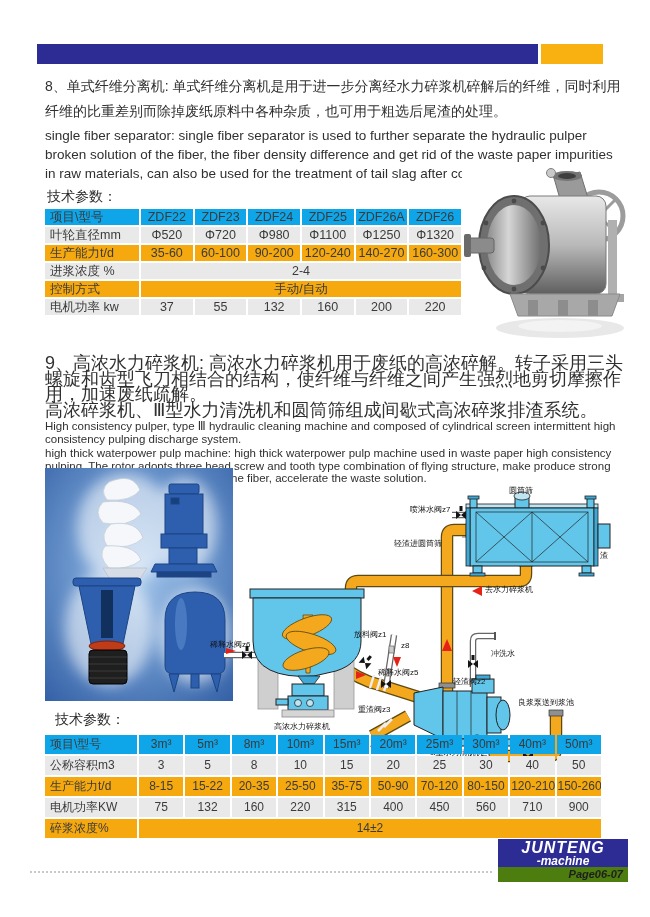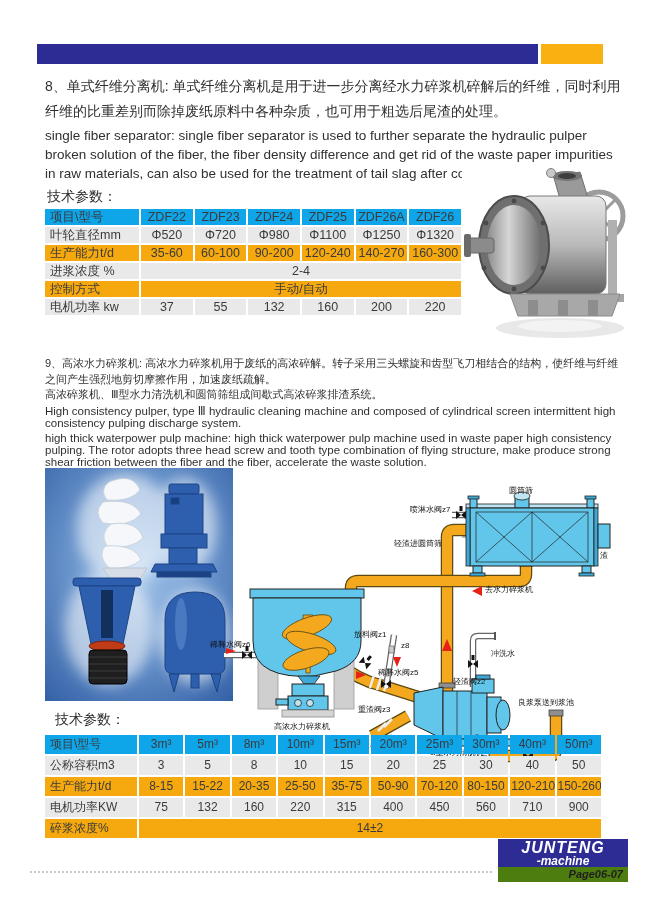--- a/index.html
+++ b/index.html
@@ -16,21 +16,21 @@
 
   
   .sec8 { left:45px; top:74px; width:576px; }
   .sec8 .zh { font-size:14px; line-height:25px; color:#303030; }
   .sec8 .en { font-size:13.5px; line-height:19px; color:#303030; margin-top:2px; }
   .params-label { font-size:14px; color:#2c2c2c; }
   .params1 { left:47px; top:188px; }
   .params2 { left:55px; top:711px; }
 
   .sec9 { left:45px; top:356px; width:582px; }
-  .sec9 .zh { font-size:11px; line-height:15.6px; color:#303030; }
+  .sec9 .zh { font-size:18px; line-height:15.6px; color:#303030; }
   .sec9 .en { font-size:11.5px; line-height:12.4px; color:#303030; margin-top:2px; }
 
   
   table { position:absolute; border-collapse:separate; border-spacing:2px; table-layout:fixed; }
   th,td { padding:0 1px; text-align:center; font-weight:normal; color:#3b3b3b;
           white-space:nowrap; overflow:hidden; }
   thead th { background:#0ea5e9; }
   tbody tr:nth-child(odd) td  { background:#E9E9E9; }
   tbody tr:nth-child(even) td { background:#F5A90F; }
   th:first-child, td:first-child { text-align:left; padding-left:5px; }

